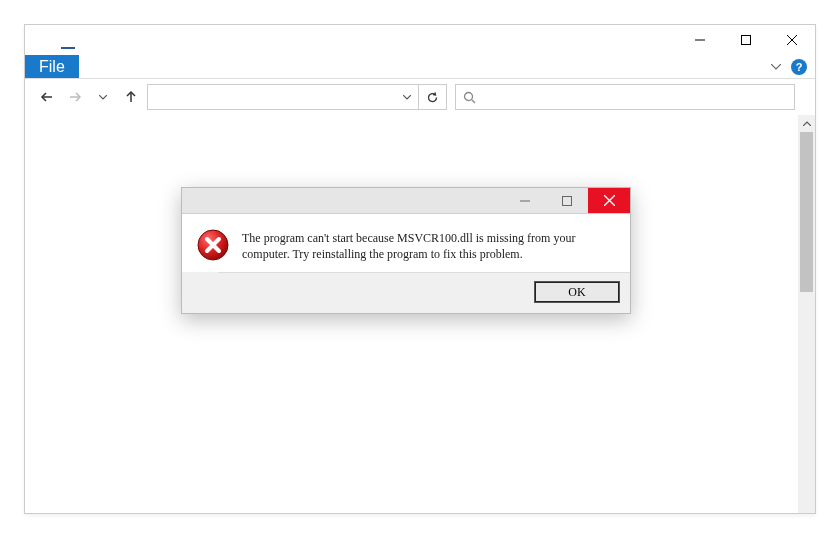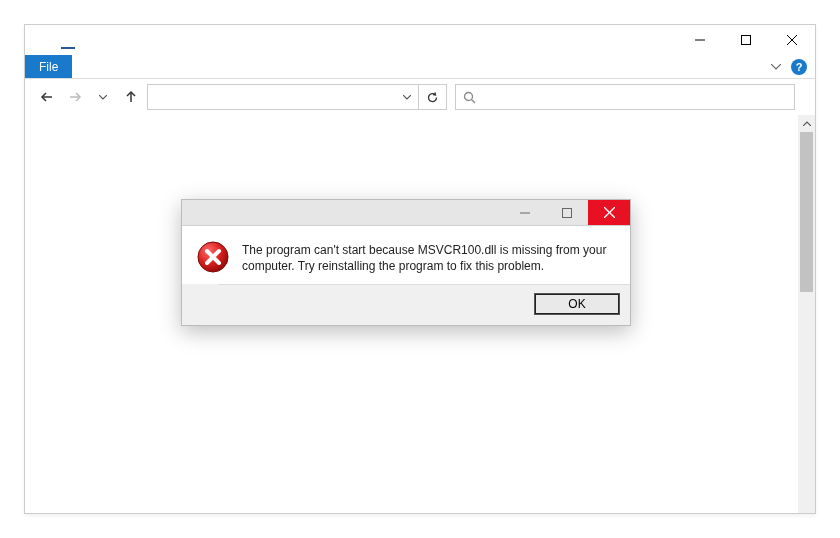--- a/index.html
+++ b/index.html
@@ -57,21 +57,21 @@
     display: flex;
     align-items: stretch;
     border-bottom: 1px solid #ddd;
   }
   .file-tab {
     background: #1979ca;
     color: #fff;
     display: flex;
     align-items: center;
     padding: 0 14px;
-    font-size: 12px;
+    font-size: 16px;
     height: 100%;
   }
   .menubar-spacer { flex: 1; }
   .help-icon {
     width: 16px; height: 16px;
     border-radius: 50%;
     background: #1979ca;
     color: #fff;
     font-size: 11px;
     font-weight: bold;
@@ -165,25 +165,26 @@
     left: 2px; right: 2px;
     top: 17px;
     height: 160px;
     background: #c2c2c2;
   }
 
   
   .dialog {
     position: absolute;
     left: 156px;
-    top: 84px;
+    top: 72px;
     width: 450px;
     background: #f0f0f0;
     border: 1px solid #bbb;
     box-shadow: 0 6px 20px rgba(0,0,0,0.25);
+    font-family: Liberation Serif, serif;
   }
   .dlg-titlebar {
     height: 26px;
     background: #e6e6e6;
     border-bottom: 1px solid #cfcfcf;
     display: flex;
     align-items: stretch;
     justify-content: flex-end;
   }
   .dlg-title-left { flex:1; }

